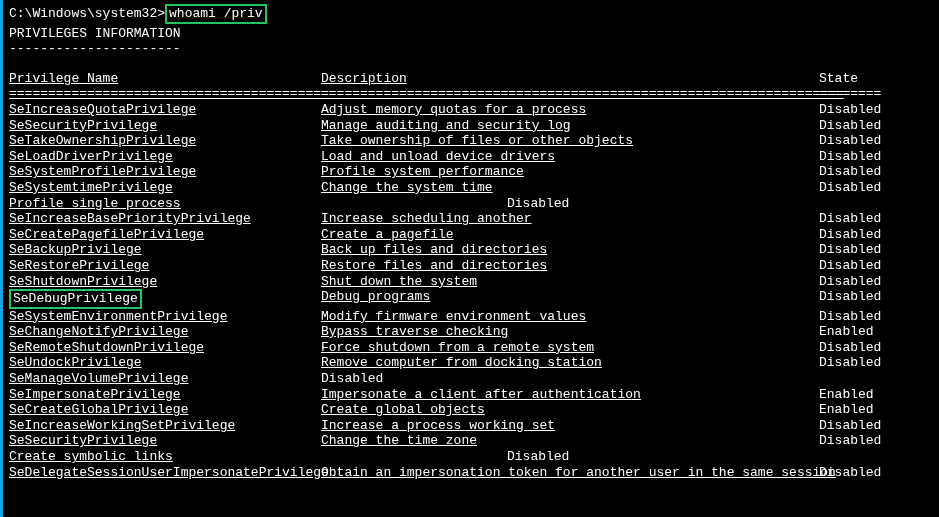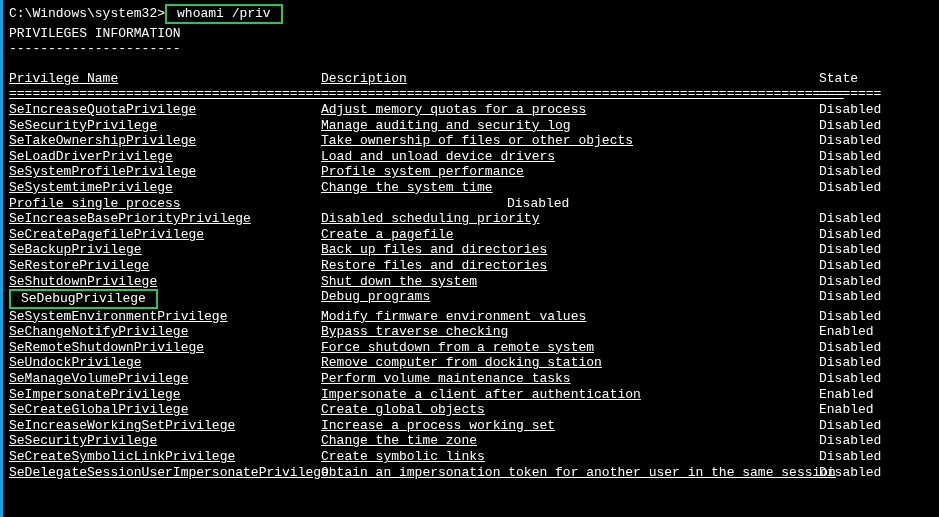--- a/index.html
+++ b/index.html
@@ -18,21 +18,21 @@
       overflow: hidden;
       border-left: 3px solid #0ea5e9;
       padding: 4px 0 4px 6px;
       white-space: nowrap;
     }
     .prompt-line {
       margin-bottom: 2px;
     }
     .highlight-box {
       border: 2px solid #22c55e;
-      padding: 0 10px;
+      padding: 0 2px;
       display: inline-block;
     }
     .section-header {
       margin-bottom: 0;
     }
     .section-underline {
       margin-bottom: 14px;
     }
     .header-row, .divider-row, .priv-row {
       display: flex;
@@ -107,21 +107,21 @@
       <span class="col-name">SeSystemtimePrivilege</span>
       <span class="col-desc">Change the system time</span>
       <span class="col-state">Disabled</span>
     </div>
     <div class="priv-row">
       <span class="col-desc">Profile single process</span>
       <span class="col-state">Disabled</span>
     </div>
     <div class="priv-row">
       <span class="col-name">SeIncreaseBasePriorityPrivilege</span>
-      <span class="col-desc">Disabled scheduling priority</span>
+      <span class="col-desc">Increase scheduling another</span>
       <span class="col-state">Disabled</span>
     </div>
     <div class="priv-row">
       <span class="col-name">SeCreatePagefilePrivilege</span>
       <span class="col-desc">Create a pagefile</span>
       <span class="col-state">Disabled</span>
     </div>
     <div class="priv-row">
       <span class="col-name">SeBackupPrivilege</span>
       <span class="col-desc">Back up files and directories</span>
@@ -157,21 +157,20 @@
       <span class="col-desc">Force shutdown from a remote system</span>
       <span class="col-state">Disabled</span>
     </div>
     <div class="priv-row">
       <span class="col-name">SeUndockPrivilege</span>
       <span class="col-desc">Remove computer from docking station</span>
       <span class="col-state">Disabled</span>
     </div>
     <div class="priv-row">
       <span class="col-name">SeManageVolumePrivilege</span>
-      <span class="col-desc">Perform volume maintenance tasks</span>
       <span class="col-state">Disabled</span>
     </div>
     <div class="priv-row">
       <span class="col-name">SeImpersonatePrivilege</span>
       <span class="col-desc">Impersonate a client after authentication</span>
       <span class="col-state">Enabled</span>
     </div>
     <div class="priv-row">
       <span class="col-name">SeCreateGlobalPrivilege</span>
       <span class="col-desc">Create global objects</span>
@@ -181,21 +180,20 @@
       <span class="col-name">SeIncreaseWorkingSetPrivilege</span>
       <span class="col-desc">Increase a process working set</span>
       <span class="col-state">Disabled</span>
     </div>
     <div class="priv-row">
       <span class="col-name">SeSecurityPrivilege</span>
       <span class="col-desc">Change the time zone</span>
       <span class="col-state">Disabled</span>
     </div>
     <div class="priv-row">
-      <span class="col-name">SeCreateSymbolicLinkPrivilege</span>
       <span class="col-desc">Create symbolic links</span>
       <span class="col-state">Disabled</span>
     </div>
     <div class="priv-row">
       <span class="col-name">SeDelegateSessionUserImpersonatePrivilege</span>
       <span class="col-desc">Obtain an impersonation token for another user in the same session</span>
       <span class="col-state">Disabled</span>
     </div>
   </div>
 

